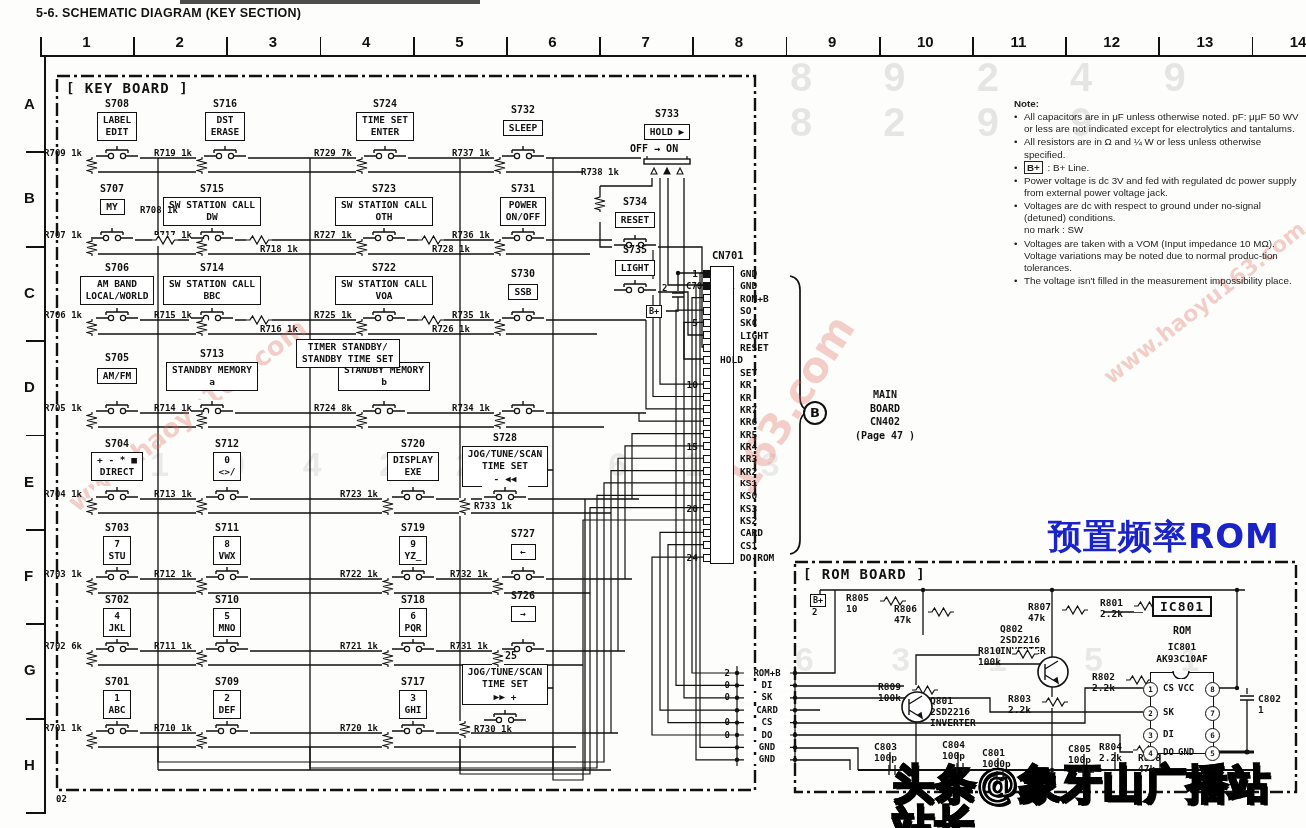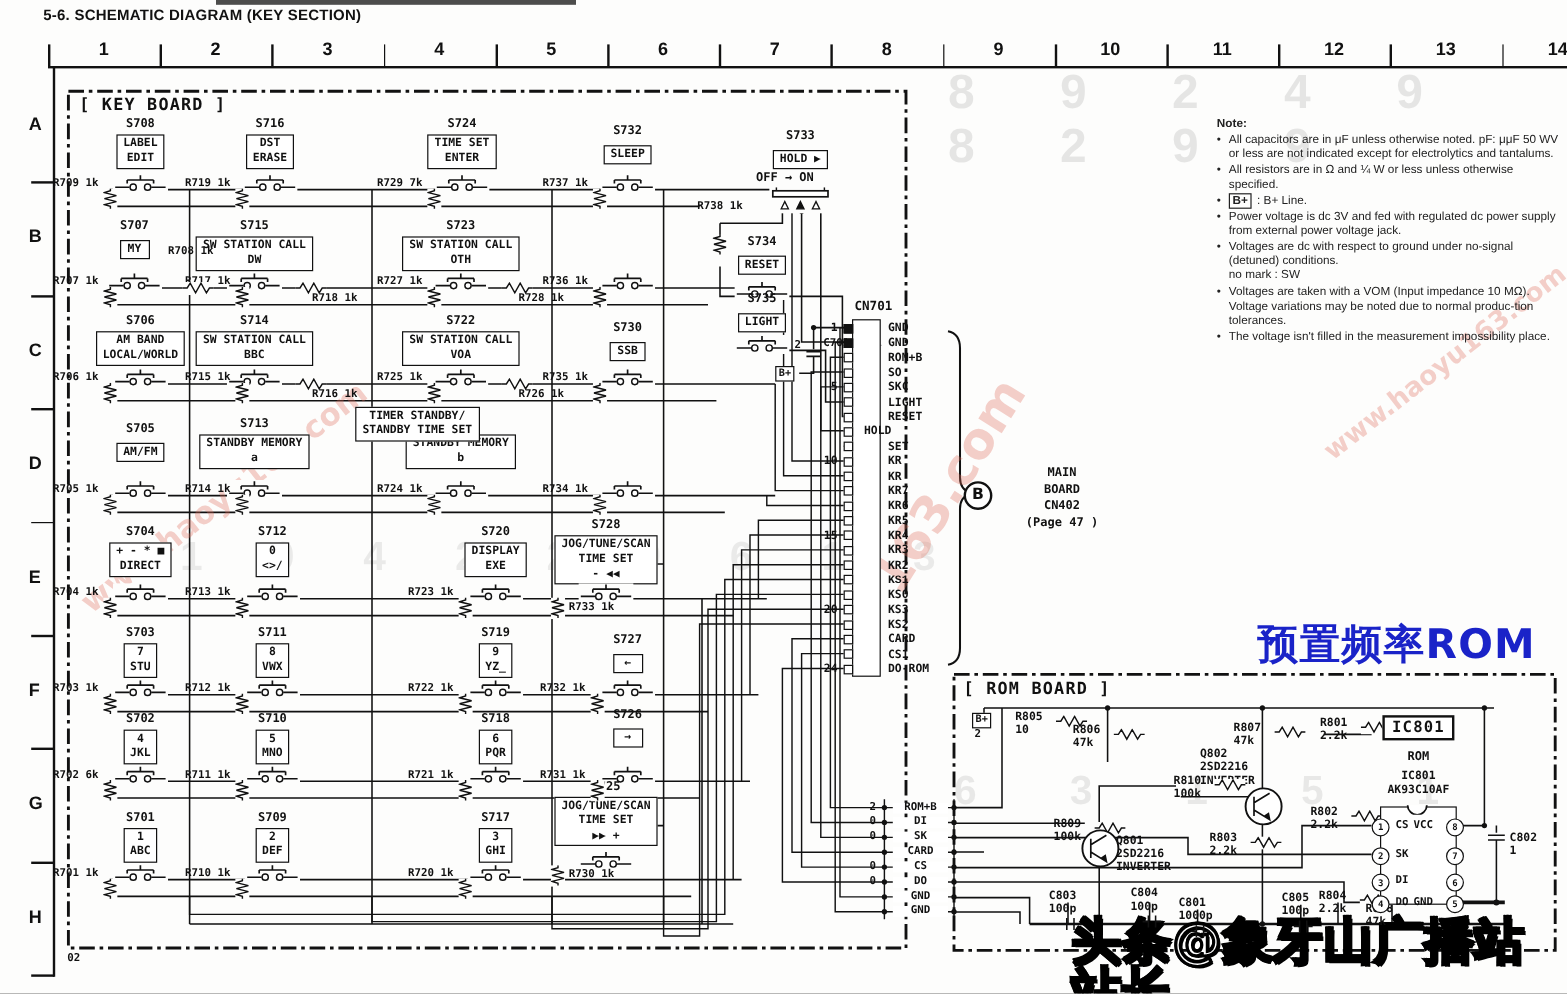--- a/index.html
+++ b/index.html
@@ -298,20 +298,21 @@
     <div class="sw" style="left: 309px; top: 183px; width: 150px;"><div class="swid">S723</div><div class="box"><div>SW STATION CALL</div><div>OTH</div></div></div>
     <div class="sym" style="left: 361px; top: 227px;">
       <svg width="46" height="16">
         <rect x="0" y="0" width="46" height="16" fill="#fdfdfc"></rect>
         <path d="M2 11H14 M32 11H44" stroke="#111" stroke-width="1.3" fill="none"></path>
         <circle cx="17" cy="11" r="2.6" stroke="#111" stroke-width="1.2" fill="#fff"></circle>
         <circle cx="29" cy="11" r="2.6" stroke="#111" stroke-width="1.2" fill="#fff"></circle>
         <path d="M12 5H34 M12 5V8 M34 5V8 M23 5V1" stroke="#111" stroke-width="1.4" fill="none"></path>
       </svg>
     </div>
+    <div class="sw" style="left: 448px; top: 183px; width: 150px;"><div class="swid">S731</div><div class="box"><div>POWER</div><div>ON/OFF</div></div></div>
     <div class="sym" style="left: 500px; top: 227px;">
       <svg width="46" height="16">
         <rect x="0" y="0" width="46" height="16" fill="#fdfdfc"></rect>
         <path d="M2 11H14 M32 11H44" stroke="#111" stroke-width="1.3" fill="none"></path>
         <circle cx="17" cy="11" r="2.6" stroke="#111" stroke-width="1.2" fill="#fff"></circle>
         <circle cx="29" cy="11" r="2.6" stroke="#111" stroke-width="1.2" fill="#fff"></circle>
         <path d="M12 5H34 M12 5V8 M34 5V8 M23 5V1" stroke="#111" stroke-width="1.4" fill="none"></path>
       </svg>
     </div>
     <div class="sw" style="left: 560px; top: 196px; width: 150px;"><div class="swid">S734</div><div class="box"><div>RESET</div></div></div>
@@ -693,21 +694,21 @@
     </div>
     <div class="reslab" style="left: 144px; top: 404px; width: 48px; text-align: right;">R714
 1k</div>
     <div class="sym" style="left: 356px; top: 412px;">
       <svg width="12" height="18">
         <rect width="12" height="18" fill="#fdfdfc"></rect>
         <path d="M6 0 L6 2 L1 3.5 L11 6 L1 8.5 L11 11 L1 13.5 L6 15 L6 17" stroke="#111" stroke-width="1.2" fill="none"></path>
       </svg>
     </div>
     <div class="reslab" style="left: 304px; top: 404px; width: 48px; text-align: right;">R724
-1k</div>
+8k</div>
     <div class="sym" style="left: 494px; top: 412px;">
       <svg width="12" height="18">
         <rect width="12" height="18" fill="#fdfdfc"></rect>
         <path d="M6 0 L6 2 L1 3.5 L11 6 L1 8.5 L11 11 L1 13.5 L6 15 L6 17" stroke="#111" stroke-width="1.2" fill="none"></path>
       </svg>
     </div>
     <div class="reslab" style="left: 442px; top: 404px; width: 48px; text-align: right;">R734
 1k</div>
     <div class="sym" style="left: 86px; top: 498px;">
       <svg width="12" height="18">

